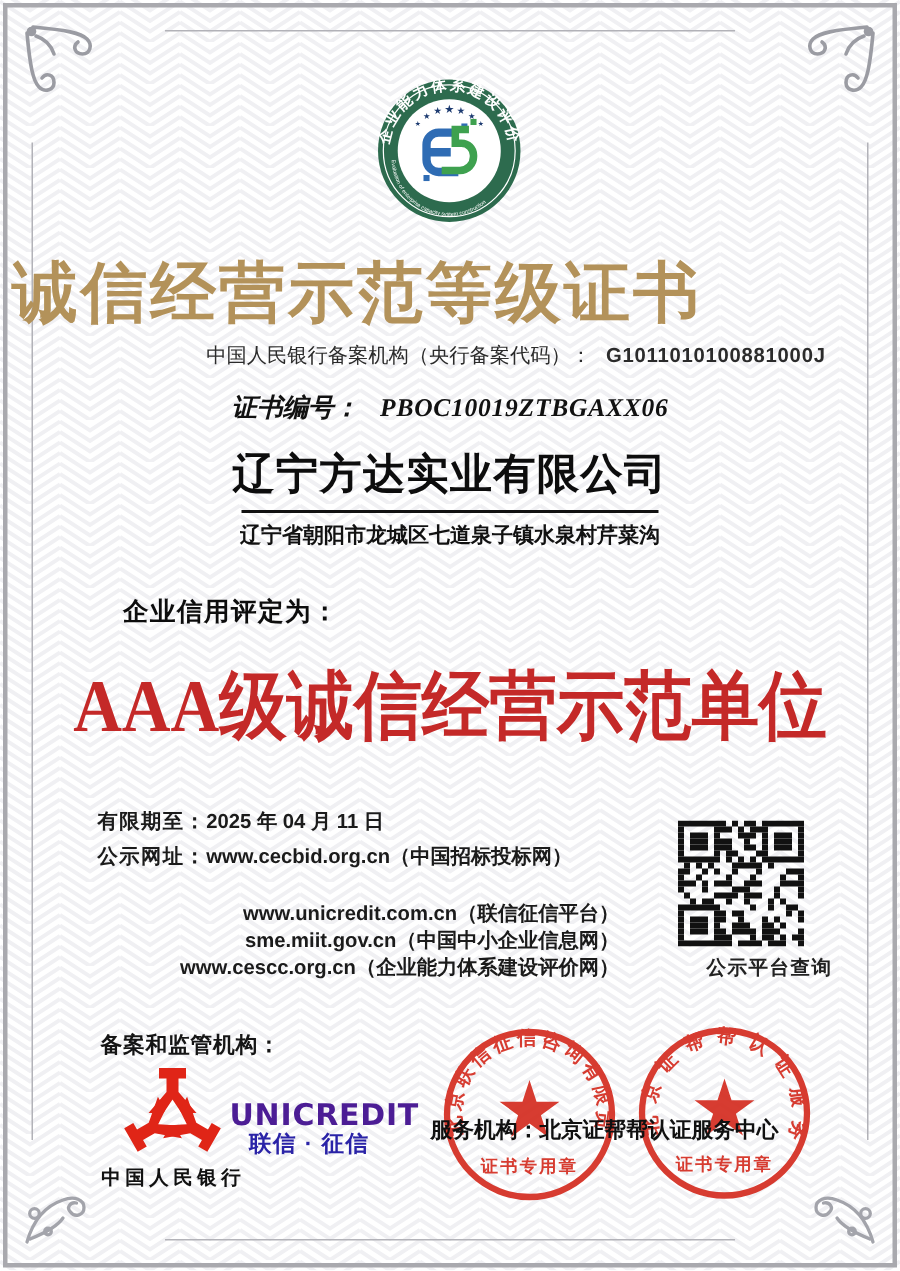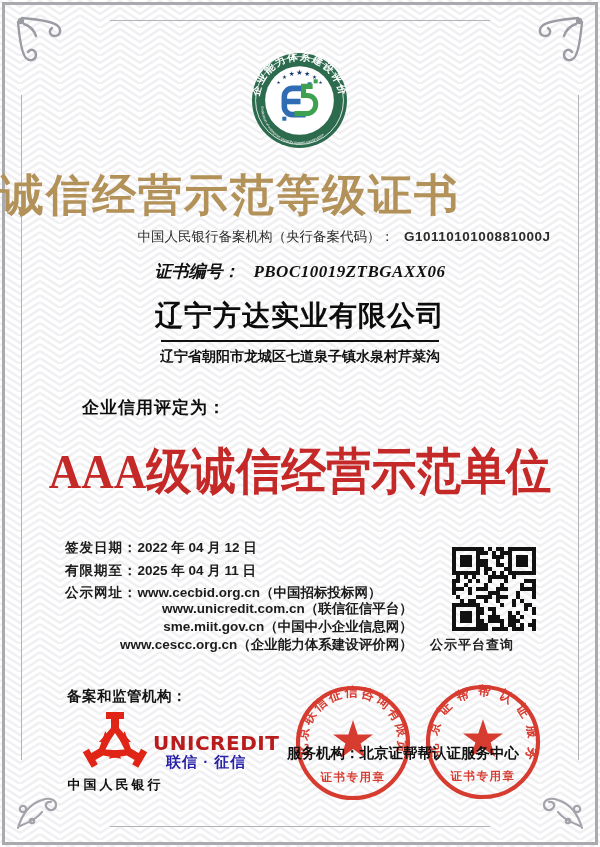--- a/index.html
+++ b/index.html
@@ -14,21 +14,21 @@
   .seg-bottom{left:110px;top:826px;width:380px;height:1px;}
   .seg-left{left:21px;top:95px;width:1px;height:665px;}
   .seg-right{left:578px;top:95px;width:1px;height:665px;}
   .orn{width:56px;height:56px;}
   .orn-tl{left:14px;top:14px;}
   .orn-tr{left:530px;top:14px;transform:scaleX(-1);}
   .orn-bl{left:14px;top:776px;}
   .orn-br{left:530px;top:776px;transform:scaleX(-1);}
   
   .logo{left:251px;top:52px;}
-  .title{left:0;top:166px;width:476px;font-size:44px;font-weight:900;
+  .title{left:0;top:166px;width:476px;text-align:center;font-size:44px;font-weight:900;
          letter-spacing:2px;color:#b3925a;white-space:nowrap;}
   .registry{left:0;top:228px;width:600px;text-align:center;font-size:13.5px;color:#2b2b2b;padding-left:44px;}
   .registry b{font-weight:600;letter-spacing:.5px;margin-left:10px;}
   .certnum{left:0;top:260px;width:600px;text-align:center;font-size:17px;font-weight:700;
            font-family:"Liberation Serif","DejaVu Serif",serif;color:#111;font-style:italic;}
   .certnum .num{margin-left:14px;letter-spacing:.5px;}
   .company{left:0;top:297px;width:600px;text-align:center;font-size:28px;font-weight:900;
            font-family:"Liberation Serif","DejaVu Serif",serif;letter-spacing:1px;color:#0d0d0d;white-space:nowrap;}
   .company-underline{left:161px;top:340px;width:278px;height:2px;background:#111;}
   .address{left:0;top:348px;width:600px;text-align:center;font-size:14px;font-weight:700;
@@ -38,29 +38,29 @@
   .rating{left:0;top:438px;width:600px;text-align:center;font-size:45px;font-weight:900;
            font-family:"Liberation Serif","DejaVu Serif",serif;color:#c42928;white-space:nowrap;
            transform:scaleY(1.1);transform-origin:top;}
   
   .info{left:65px;top:537px;font-size:13.5px;font-weight:600;color:#1b1b1b;line-height:22.5px;}
   .info .row{white-space:nowrap;}
   .info .lbl{letter-spacing:1px;}
   .urls{left:120px;top:600px;font-size:13.5px;font-weight:600;color:#1b1b1b;line-height:17.8px;white-space:nowrap;text-align:right;}
   
   .qr{left:452px;top:547px;}
-  .qr-label{left:430px;top:636px;width:125px;text-align:left;font-size:13px;font-weight:600;
+  .qr-label{left:430px;top:636px;width:125px;text-align:right;font-size:13px;font-weight:600;
             letter-spacing:1px;color:#222;}
   
   .regulator{left:67px;top:687px;font-size:14.5px;font-weight:700;letter-spacing:.5px;
              font-family:Liberation Serif, serif;color:#151515;}
   .pboc-logo{left:82px;top:708px;}
   .pboc-name{left:63px;top:776px;width:105px;text-align:center;font-size:13px;font-weight:700;
              letter-spacing:3px;font-family:"Liberation Serif","DejaVu Serif",serif;color:#111;white-space:nowrap;}
-  .uni-word{left:153px;top:731px;font-size:20px;font-weight:900;color:#b91c1c;letter-spacing:.5px;
+  .uni-word{left:153px;top:731px;font-size:20px;font-weight:900;color:#4c1d95;letter-spacing:.5px;
             font-family:"DejaVu Sans","Liberation Sans",sans-serif;}
   .uni-cn{left:166px;top:753px;font-size:15px;font-weight:800;color:#2a23a7;letter-spacing:1px;}
   .seal{width:120px;height:120px;opacity:.93;z-index:1;}
   .seal-left{left:293px;top:683px;}
   .seal-right{left:423px;top:682px;}
   .eval-line{left:287px;font-size:14.5px;font-weight:700;color:#101010;z-index:2;white-space:nowrap;}
   .eval-1{top:726px;}
   .eval-2{top:744px;}
   .ftext{fill:#fff;}
 </style>
@@ -164,21 +164,20 @@
   <div class="abs certnum">
     <span>证书编号：</span><span class="num">PBOC10019ZTBGAXX06</span>
   </div>
   <div class="abs company">辽宁方达实业有限公司</div>
   <div class="abs company-underline"></div>
   <div class="abs address">辽宁省朝阳市龙城区七道泉子镇水泉村芹菜沟</div>
   <div class="abs rating-label">企业信用评定为：</div>
   <div class="abs rating">AAA级诚信经营示范单位</div>
 
   <div class="abs info">
-    <div class="row"><span class="lbl">签发日期：</span><span>2022 年 04 月 12 日</span></div>
     <div class="row"><span class="lbl">有限期至：</span><span>2025 年 04 月 11 日</span></div>
     <div class="row"><span class="lbl">公示网址：</span><span>www.cecbid.org.cn（中国招标投标网）</span></div>
   </div>
   <div class="abs urls">
     <div>www.unicredit.com.cn（联信征信平台）</div>
     <div>sme.miit.gov.cn（中国中小企业信息网）</div>
     <div>www.cescc.org.cn（企业能力体系建设评价网）</div>
   </div>
 
   <svg id="qr-svg" class="abs qr" width="84" height="84">

